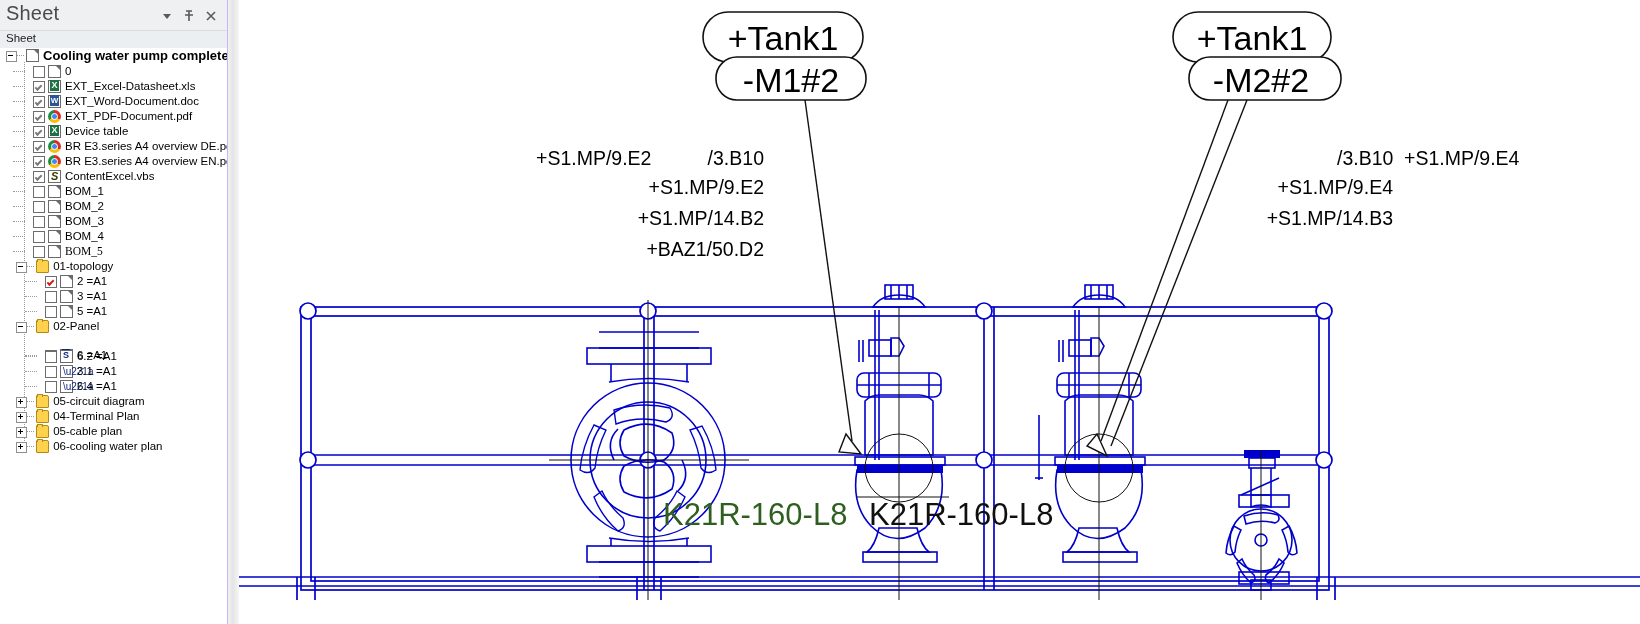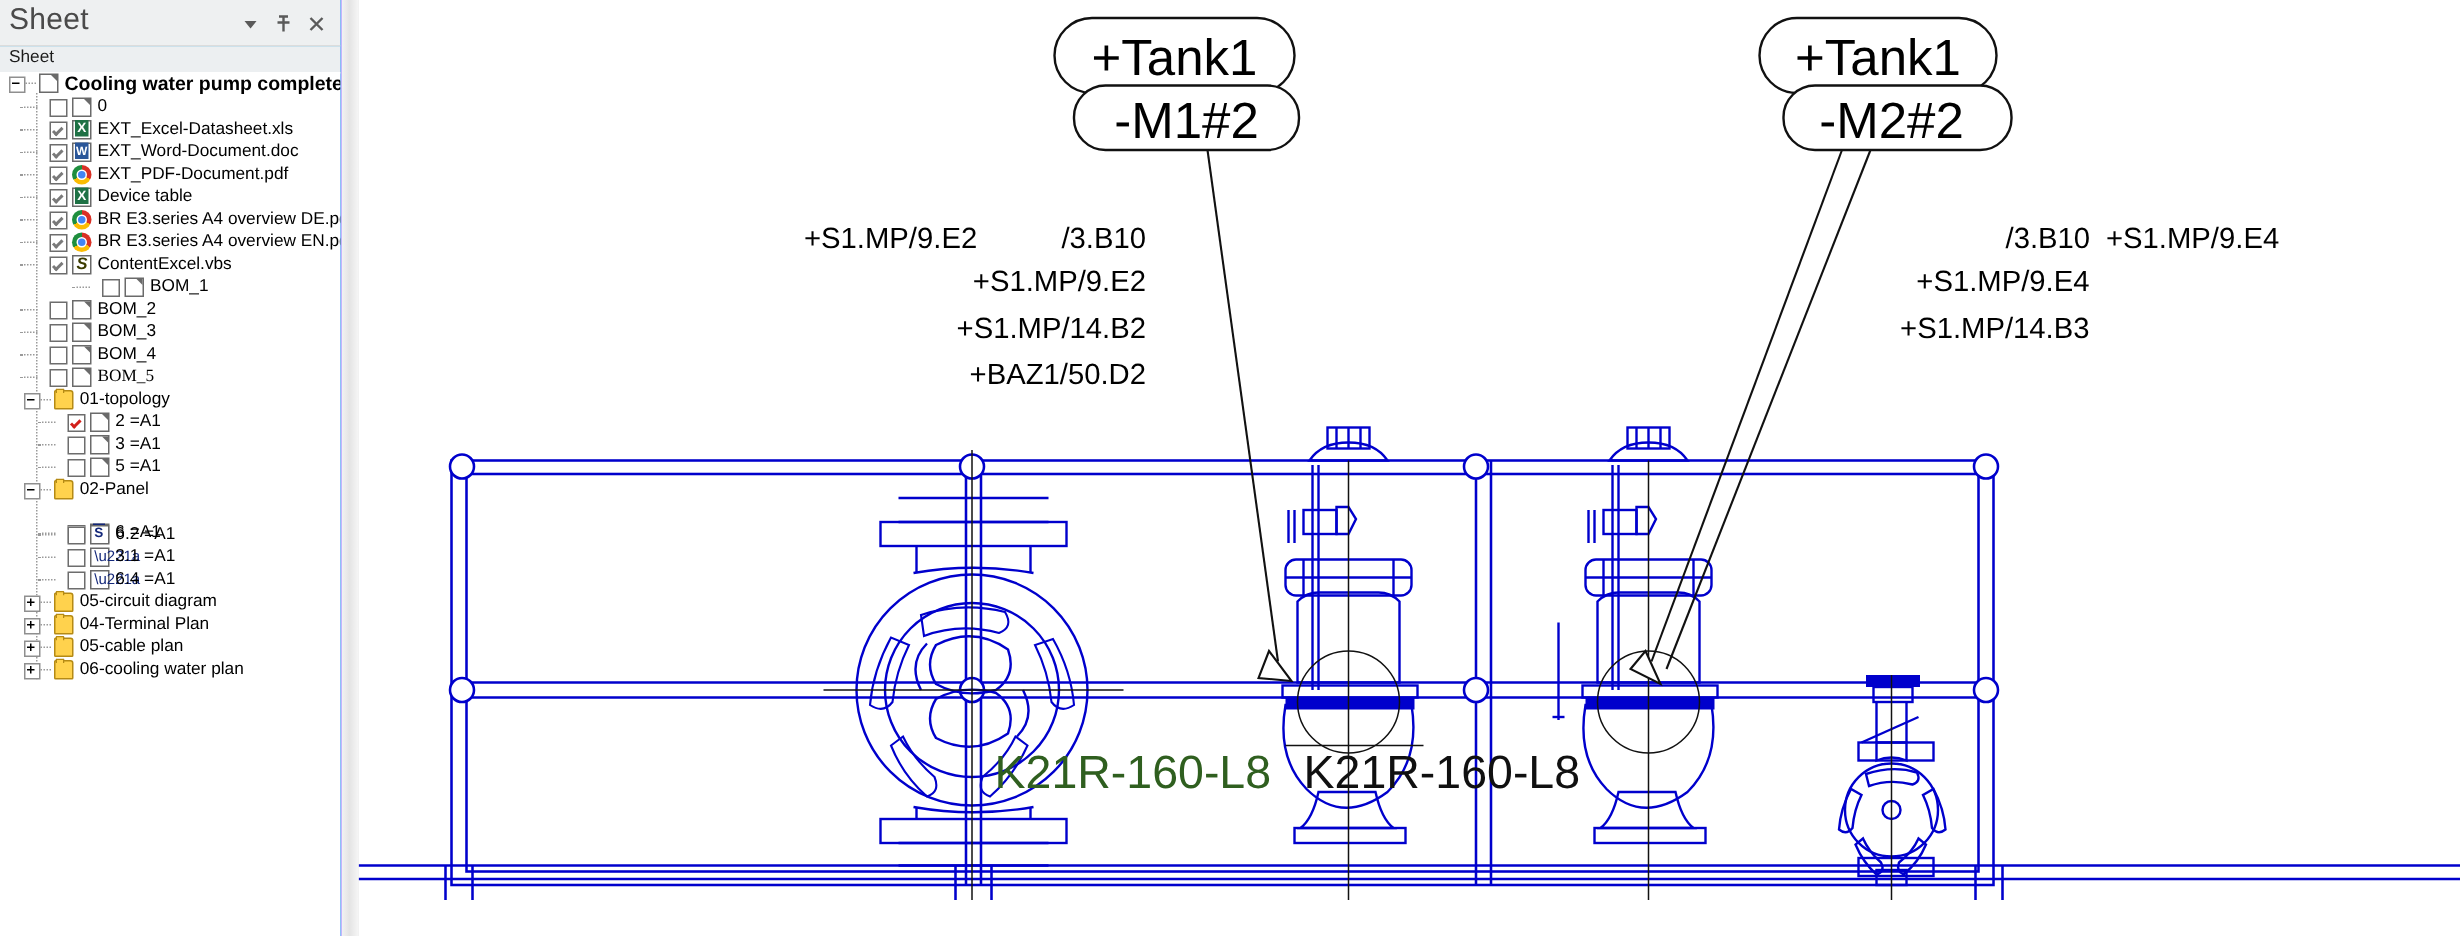--- a/index.html
+++ b/index.html
@@ -156,21 +156,21 @@
           <div class="cb on" style="left: 33px;"></div>
           <div class="ic chrome" style="left: 48px;"></div>
           <span class="lbl" style="left: 65px;">BR E3.series A4 overview EN.pdf</span>
         </div>
         <div class="node" style="top: 121px; position: absolute; left: 0px; width: 227px;">
           <div class="dots" style="left: 13px; width: 12px;"></div>
           <div class="cb on" style="left: 33px;"></div>
           <div class="ic vbs" style="left: 48px;"></div>
           <span class="lbl" style="left: 65px;">ContentExcel.vbs</span>
         </div>
-        <div class="node" style="top: 136px; position: absolute; left: 0px; width: 227px; margin-left: 35px;">
+        <div class="node" style="top: 136px; position: absolute; left: 0px; width: 227px;">
           <div class="dots" style="left: 13px; width: 12px;"></div>
           <div class="cb" style="left: 33px;"></div>
           <div class="ic doc" style="left: 48px;"></div>
           <span class="lbl" style="left: 65px;">BOM_1</span>
         </div>
         <div class="node" style="top: 151px; position: absolute; left: 0px; width: 227px;">
           <div class="dots" style="left: 13px; width: 12px;"></div>
           <div class="cb" style="left: 33px;"></div>
           <div class="ic doc" style="left: 48px;"></div>
           <span class="lbl" style="left: 65px;">BOM_2</span>

